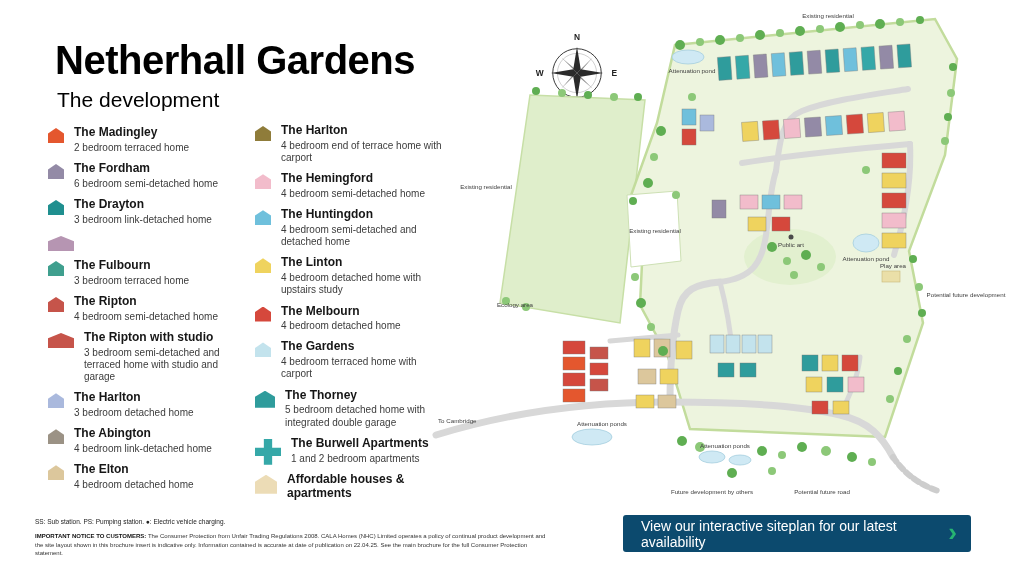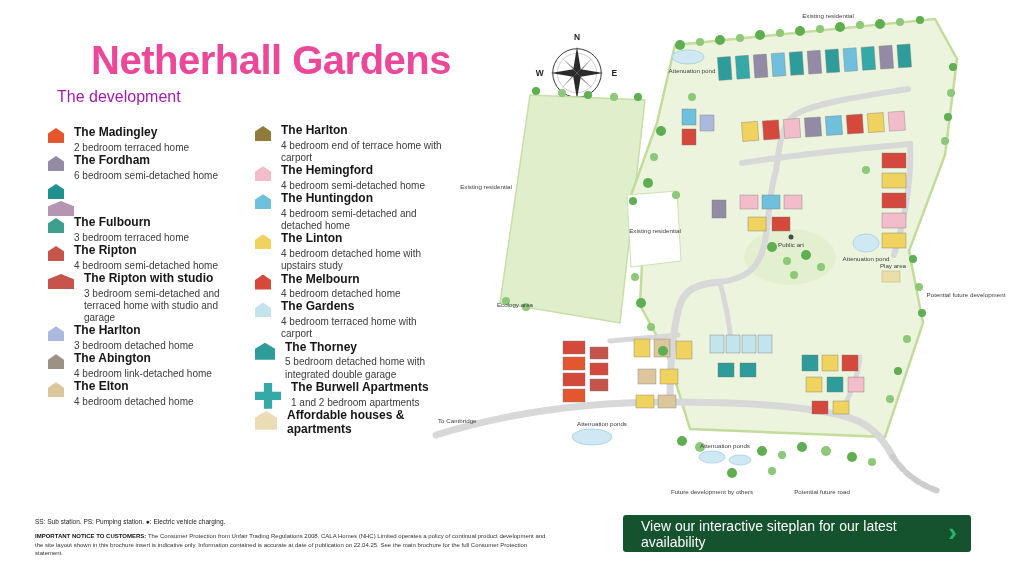--- a/index.html
+++ b/index.html
@@ -6,27 +6,27 @@
   html,body { width:1024px; height:575px; }
   body {
     background:#ffffff;
     font-family:"Liberation Sans", sans-serif;
     position:relative;
     overflow:hidden;
     color:#1d1d1b;
   }
   .page-title {
     position:absolute; left:55px; top:38px;
-    font-size:40px; font-weight:bold; color:#ec4899; letter-spacing:-0.5px;margin-left:36px;
+    font-size:40px; font-weight:bold; color:#000000; letter-spacing:-0.5px;
   }
   .page-subtitle {
     position:absolute; left:57px; top:88px;
-    font-size:16px; font-weight:normal; color:#a21caf;
-  }
-  .legend-col { position:absolute; display:flex; flex-direction:column; gap:0; }
+    font-size:21px; font-weight:normal; color:#000000;
+  }
+  .legend-col { position:absolute; display:flex; flex-direction:column; gap:8px; }
   .col1 { left:48px; top:126px; width:184px; }
   .col2 { left:255px; top:124px; width:188px; }
   .legend-item { display:flex; gap:10px; align-items:flex-start; }
   .house-icon {
     flex:0 0 auto; width:16px; height:15px; margin-top:2px;
     clip-path:polygon(50% 0,100% 36%,100% 100%,0 100%,0 36%);
   }
   .house-icon.wide { width:26px; }
   .house-icon.md { width:20px; height:17px; }
   .house-icon.lg { width:22px; height:19px; }
@@ -43,21 +43,21 @@
   .footer-abbrev {
     position:absolute; left:35px; top:518px; font-size:6.5px; color:#222;
   }
   .footer-notice {
     position:absolute; left:35px; top:532px; width:512px;
     font-size:6px; line-height:1.45; color:#333;
   }
   .footer-notice .notice-label { font-weight:bold; color:#111; }
   .cta {
     position:absolute; left:623px; top:515px; width:348px; height:37px;
-    background:#14532d; border-radius:3px; cursor:pointer;
+    background:#0c4a6e; border-radius:3px; cursor:pointer;
     display:flex; align-items:center; justify-content:space-between;
     padding:0 14px 0 18px;
   }
   .cta-label { color:#ffffff; font-size:14px; }
   .cta-chevron { color:#27b472; font-size:26px; font-weight:bold; line-height:1; margin-top:-3px; }
 </style>
 </head>
 <body>
 
 <h1 class="page-title">Netherhall Gardens</h1>
@@ -73,20 +73,24 @@
   </div>
   <div class="legend-item">
     <span class="house-icon" style="background-color: rgb(147, 138, 166);"></span>
     <div>
         <div class="legend-name">The Fordham</div>
         <div class="legend-desc">6 bedroom semi-detached home</div>
       </div>
   </div>
   <div class="legend-item">
     <span class="house-icon" style="background-color: rgb(31, 143, 143);"></span>
+    <div>
+        <div class="legend-name">The Drayton</div>
+        <div class="legend-desc">3 bedroom link-detached home</div>
+      </div>
   </div>
   <div class="legend-item">
     <span class="house-icon wide" style="background-color: rgb(182, 149, 178);"></span>
   </div>
   <div class="legend-item">
     <span class="house-icon" style="background-color: rgb(63, 159, 142);"></span>
     <div>
         <div class="legend-name">The Fulbourn</div>
         <div class="legend-desc">3 bedroom terraced home</div>
       </div>

